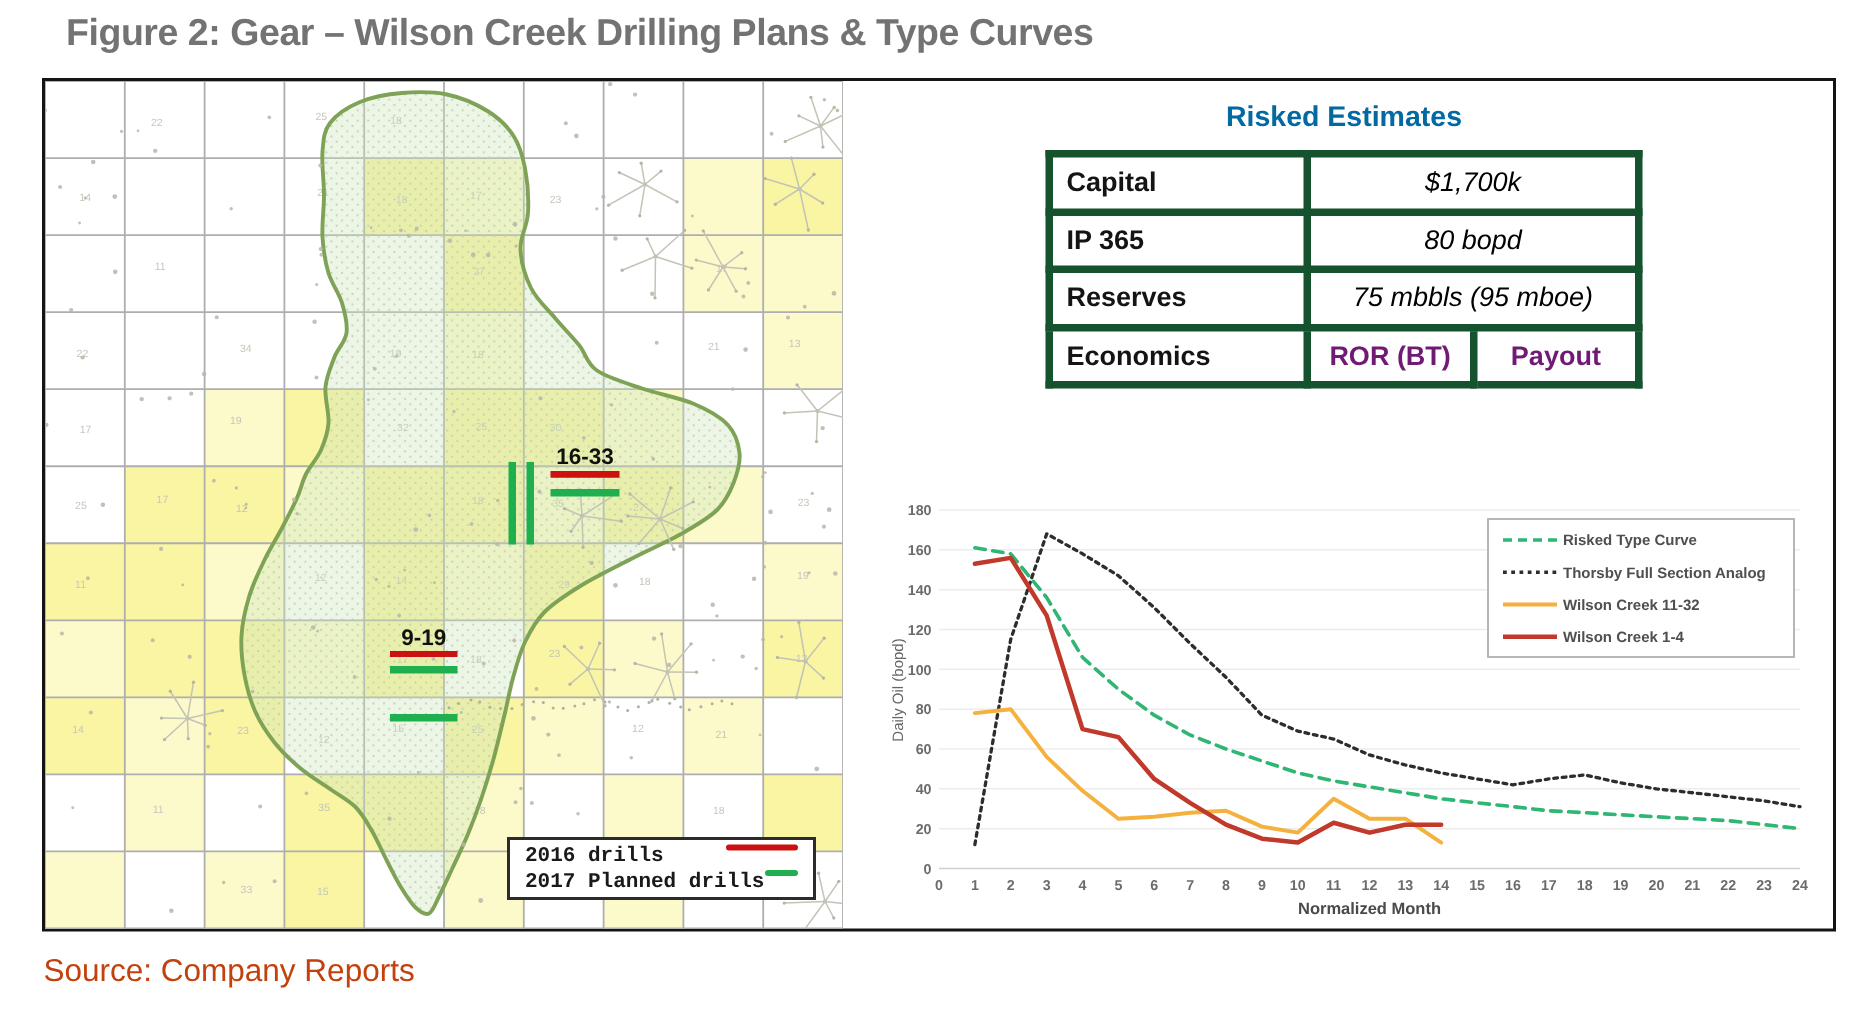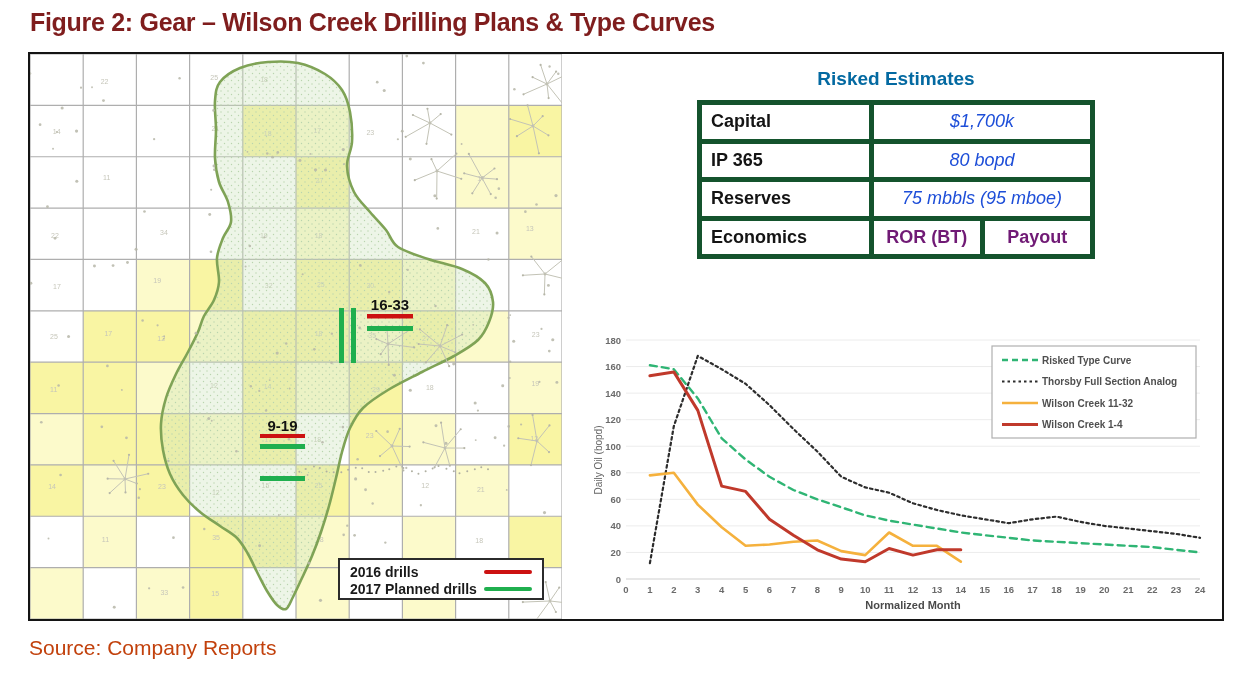--- a/index.html
+++ b/index.html
@@ -1,36 +1,36 @@
 <!DOCTYPE html>
 <html><head>
 <meta charset="utf-8">
 <style>
   html,body{margin:0;padding:0;background:#fff;width:1242px;height:674px;overflow:hidden;
     font-family:"Liberation Sans",sans-serif;-webkit-font-smoothing:antialiased;}
   .page{position:relative;width:1242px;height:674px;background:#fff;}
-  .fig-title{position:absolute;left:30px;top:8px;font-size:25px;font-weight:bold;color:#7f1d1d;letter-spacing:-.3px;}
+  .fig-title{position:absolute;left:44px;top:8px;font-size:25px;font-weight:bold;color:#737373;letter-spacing:-.3px;}
   .source-line{position:absolute;left:29px;top:636px;font-size:21px;color:#c2410c;}
   .figure-box{position:absolute;left:28px;top:52px;width:1196px;height:569px;border:2px solid #141414;box-sizing:border-box;background:#fff;}
   .map-wrap{position:absolute;left:0;top:0;width:532px;height:503px;}
   #map{position:absolute;left:0;top:0;}
   .marker-label{position:absolute;font-size:15px;font-weight:bold;color:#111;text-align:center;letter-spacing:0;}
   .map-legend{position:absolute;left:308px;top:504px;width:206px;height:42px;background:#fff;border:2px solid #2b2b2b;box-sizing:border-box;padding:3px 10px 0 10px;}
-  .ml-row{display:flex;align-items:center;justify-content:space-between;height:17px;}
+  .ml-row{display:flex;justify-content:space-between;height:17px;font-family:Liberation Mono, monospace;}
   .ml-label{font-size:14px;font-weight:bold;color:#1a1a1a;white-space:nowrap;}
   .ml-swatch{display:inline-block;width:48px;height:4px;border-radius:2px;}
   .right-panel{position:absolute;left:532px;top:0;width:660px;height:565px;}
   .table-title{position:absolute;left:135px;top:14px;width:398px;text-align:center;font-size:19px;font-weight:bold;color:#0369a1;}
   .est-table{position:absolute;left:135px;top:46px;border-collapse:collapse;table-layout:fixed;width:398px;}
   .est-table td{border:5px solid #14532d;height:33.5px;padding:0;font-size:18px;vertical-align:middle;background:#fff;}
   .est-table td.lbl{font-weight:bold;color:#141414;padding-left:9px;width:158px;}
   .est-table td.hdr{font-weight:bold;color:#701a75;text-align:center;}
   .est-table td.c2{width:116px;}
   .est-table td.c3{width:124px;}
-  .est-table td.val{font-style:italic;color:#1d4ed8;text-align:center;font-weight:500;}
+  .est-table td.val{font-style:italic;color:#000000;text-align:center;font-weight:500;}
   #chart{position:absolute;left:30px;top:278px;}
 </style>
 </head>
 <body>
 
 <div class="page">
 
   <div class="fig-title">Figure 2: Gear – Wilson Creek Drilling Plans &amp; Type Curves</div>
 
   <div class="figure-box">

